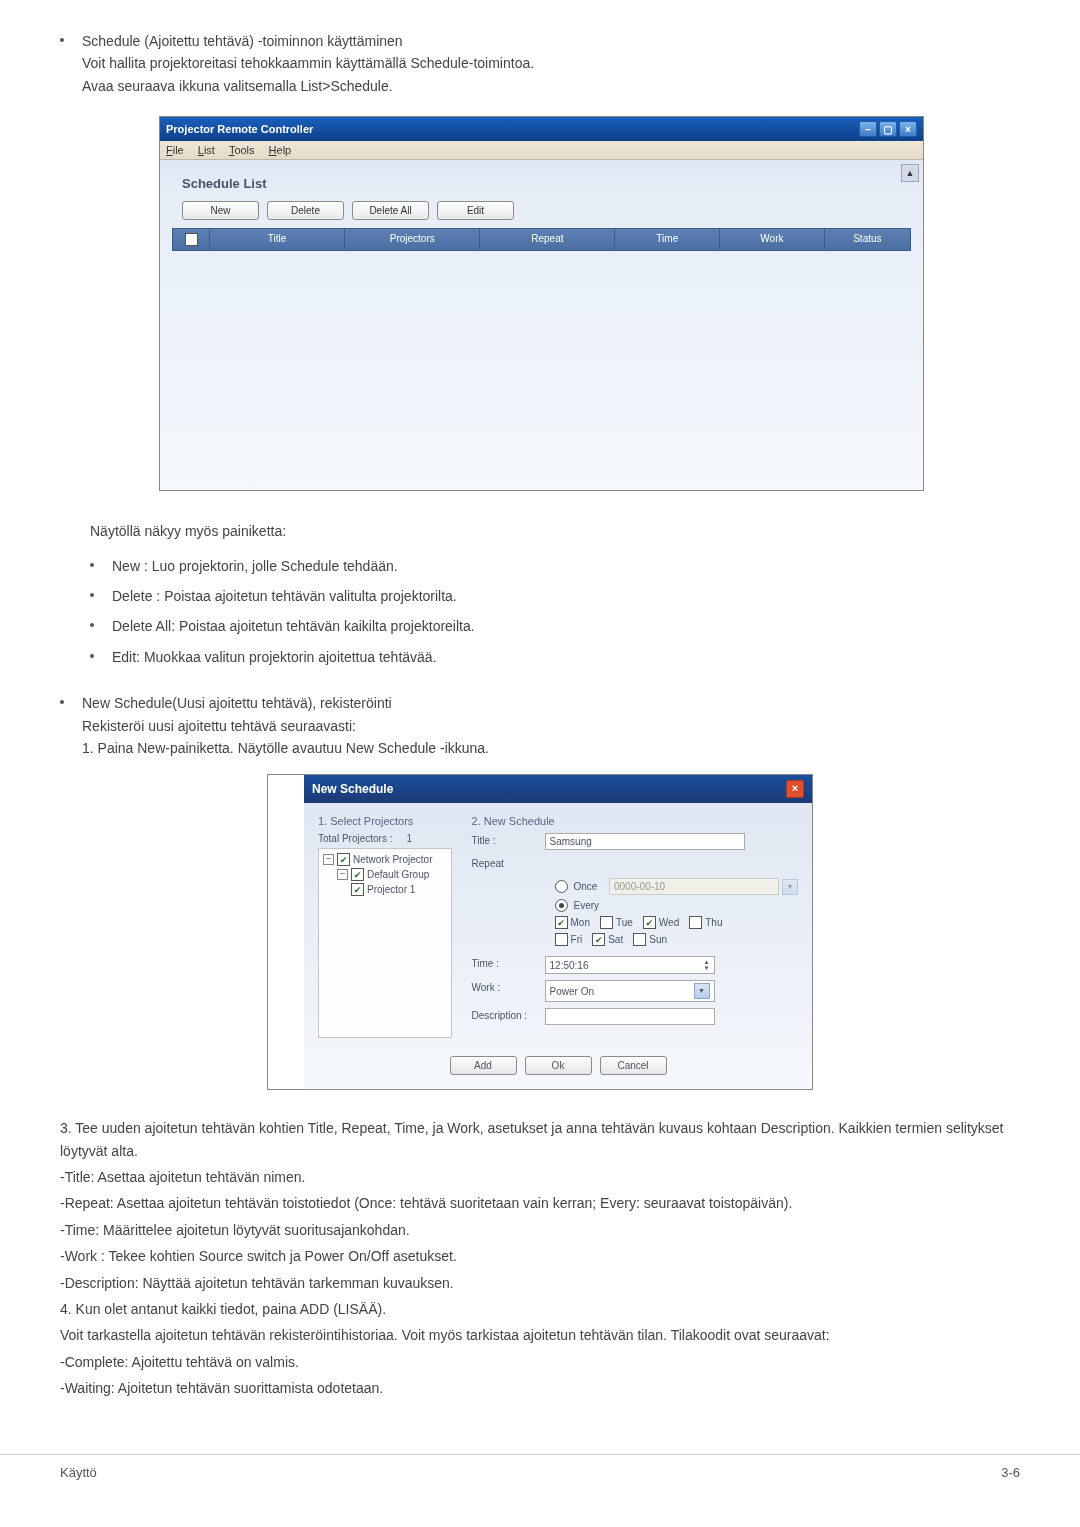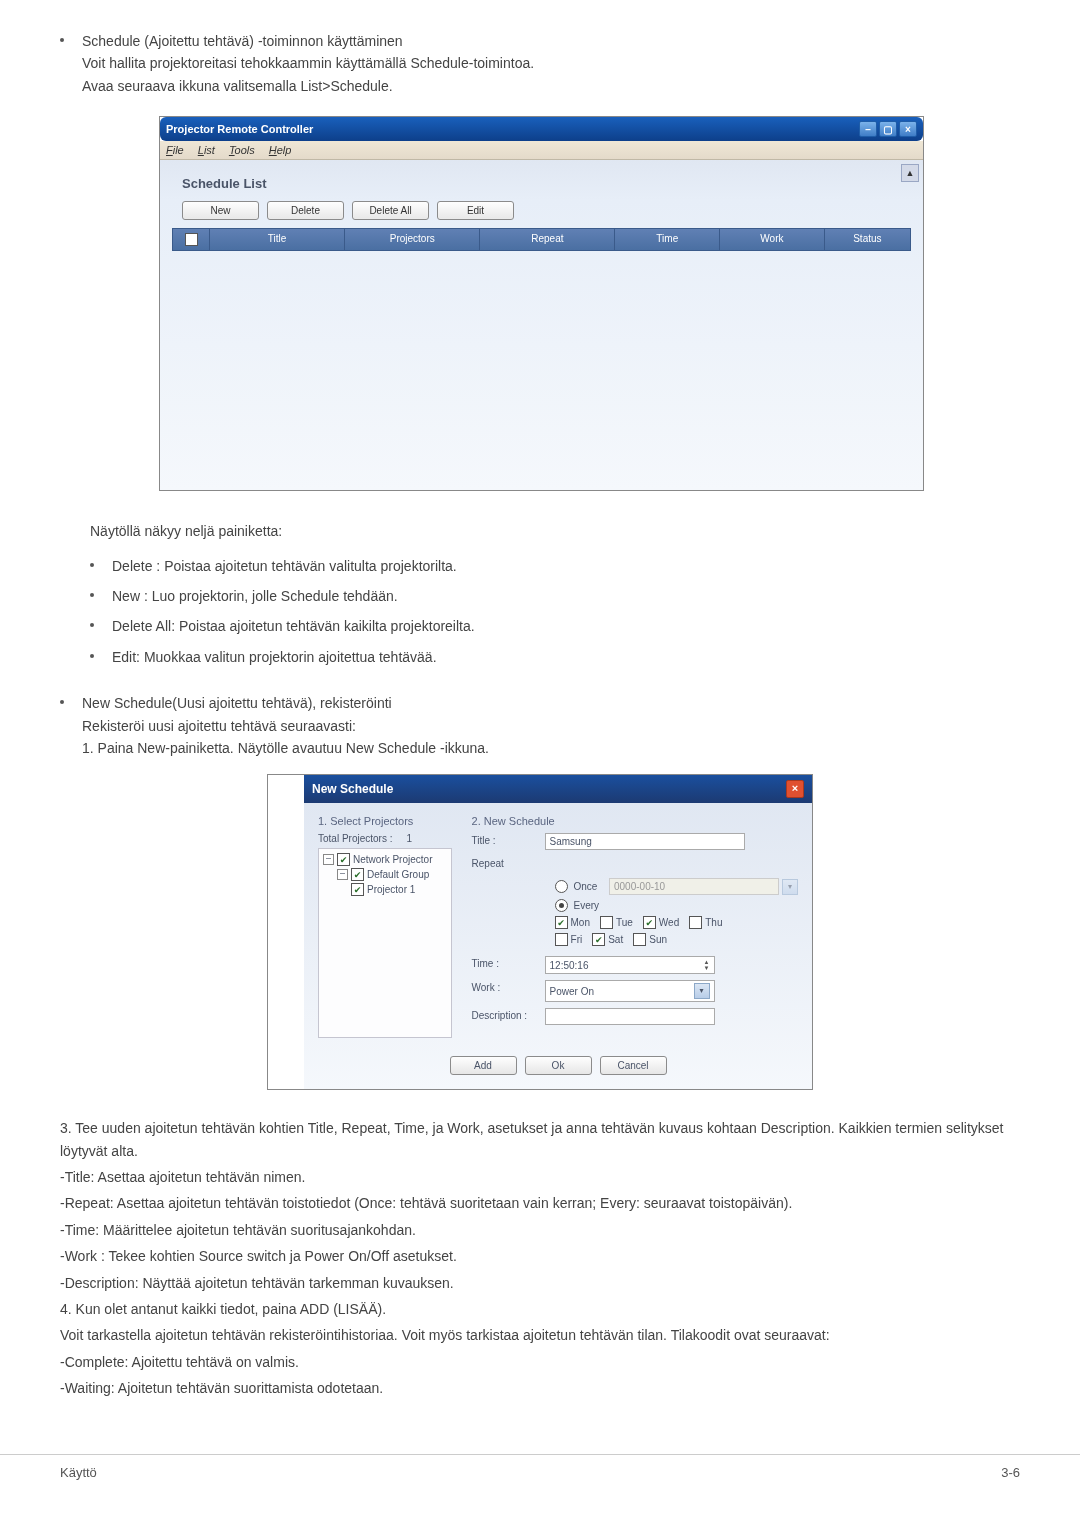--- a/index.html
+++ b/index.html
@@ -42,21 +42,20 @@
   }
   .title-bar {
     background: linear-gradient(to bottom, #1960bc, #0d3f8a);
     color: #fff;
     font-size: 11px;
     font-weight: bold;
     padding: 4px 6px;
     display: flex;
     justify-content: space-between;
     align-items: center;
-    border-radius: 6px;
   }
   .win-controls {
     display: flex;
     gap: 2px;
   }
   .win-ctrl {
     width: 16px;
     height: 14px;
     background: linear-gradient(to bottom, #7bb2ea, #3f7dc7);
     border: 1px solid #1f5da8;
@@ -70,21 +69,20 @@
   .menu-bar {
     background: linear-gradient(to bottom, #efe7d6, #e4daca);
     display: flex;
     font-size: 11px;
     padding: 3px 6px;
     gap: 14px;
     border-bottom: 1px solid #c0b8a6;
   }
   .menu-item {
     color: #333;
-    font-style: italic;
   }
   .menu-item u {
     text-decoration: underline;
   }
   .content-area {
     background: linear-gradient(to bottom, #e0e7f2 0px, #e7eef8 40px, #f5f8fc 100%);
     padding: 10px 12px 30px 12px;
     min-height: 290px;
     position: relative;
   }
@@ -425,29 +423,29 @@
         <div class="th th-title">Title</div>
         <div class="th th-proj">Projectors</div>
         <div class="th th-rep">Repeat</div>
         <div class="th th-time">Time</div>
         <div class="th th-work">Work</div>
         <div class="th th-status">Status</div>
       </div>
     </div>
   </div>
 
-  <div class="text-block indent-1">Näytöllä näkyy neljä painiketta:</div>
+  <div class="text-block indent-1">Näytöllä näkyy myös painiketta:</div>
   <div class="sub-bullets">
     <div class="bullet-row">
         <div class="bullet"></div>
-        <div class="text-block">Delete : Poistaa ajoitetun tehtävän valitulta projektorilta.</div>
+        <div class="text-block"> New : Luo projektorin, jolle Schedule tehdään.</div>
       </div>
     <div class="bullet-row">
         <div class="bullet"></div>
-        <div class="text-block"> New : Luo projektorin, jolle Schedule tehdään.</div>
+        <div class="text-block">Delete : Poistaa ajoitetun tehtävän valitulta projektorilta.</div>
       </div>
     <div class="bullet-row">
         <div class="bullet"></div>
         <div class="text-block">Delete All: Poistaa ajoitetun tehtävän kaikilta projektoreilta.</div>
       </div>
     <div class="bullet-row">
         <div class="bullet"></div>
         <div class="text-block">Edit: Muokkaa valitun projektorin ajoitettua tehtävää.</div>
       </div>
   </div>
@@ -575,21 +573,21 @@
         <div class="dlg-btn">Add</div>
         <div class="dlg-btn">Ok</div>
         <div class="dlg-btn">Cancel</div>
       </div>
     </div>
   </div>
 
   <div class="para">3. Tee uuden ajoitetun tehtävän kohtien Title, Repeat, Time, ja Work, asetukset ja anna tehtävän kuvaus kohtaan Description. Kaikkien termien selitykset löytyvät alta.</div>
   <div class="para">-Title: Asettaa ajoitetun tehtävän nimen.</div>
   <div class="para">-Repeat: Asettaa ajoitetun tehtävän toistotiedot (Once: tehtävä suoritetaan vain kerran; Every: seuraavat toistopäivän).</div>
-  <div class="para">-Time: Määrittelee ajoitetun tehtävän suoritusajankohdan.</div>
+  <div class="para">-Time: Määrittelee ajoitetun löytyvät suoritusajankohdan.</div>
   <div class="para">-Work : Tekee kohtien Source switch ja Power On/Off asetukset.</div>
   <div class="para">-Description: Näyttää ajoitetun tehtävän tarkemman kuvauksen.</div>
   <div class="para">4. Kun olet antanut kaikki tiedot, paina ADD (LISÄÄ).</div>
   <div class="para">Voit tarkastella ajoitetun tehtävän rekisteröintihistoriaa. Voit myös tarkistaa ajoitetun tehtävän tilan. Tilakoodit ovat seuraavat:</div>
   <div class="para">-Complete: Ajoitettu tehtävä on valmis.</div>
   <div class="para">-Waiting: Ajoitetun tehtävän suorittamista odotetaan.</div>
 
 </div>
 
 <div class="footer">

